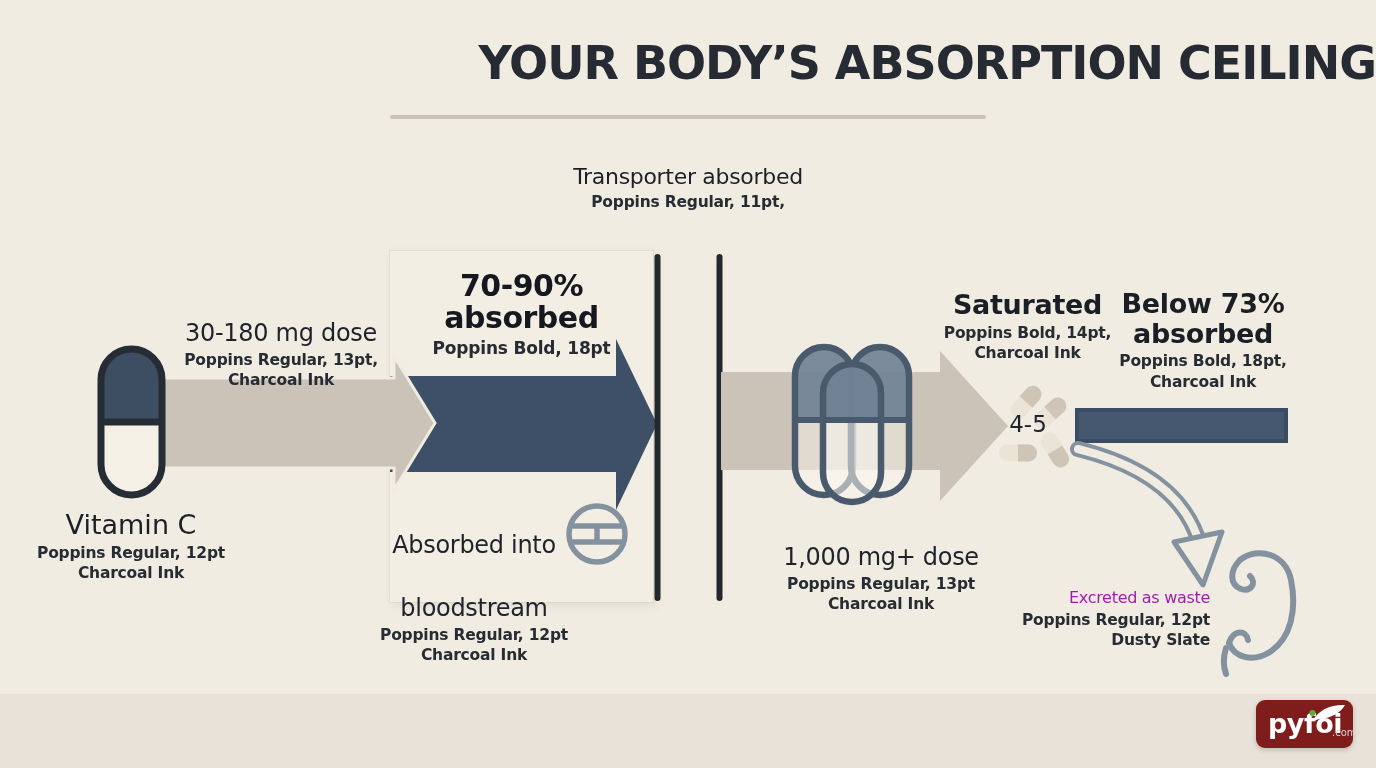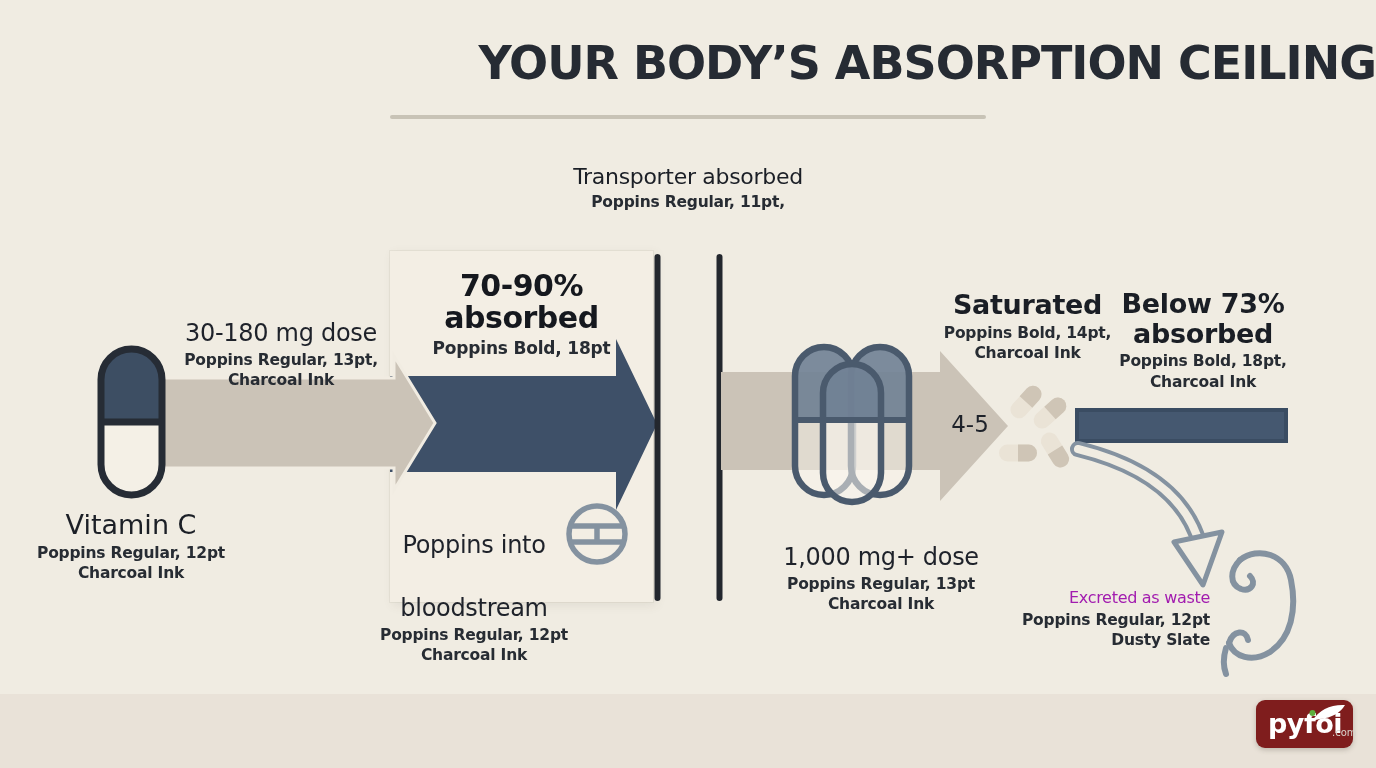--- a/index.html
+++ b/index.html
@@ -25,21 +25,21 @@
   .source-block{left:16px;top:509px;width:230px;}
   .source-block .t1{font-size:27px;font-weight:500;color:#1B1F26;}
   .absorb-box{position:absolute;left:390px;top:251px;width:263px;height:351px;background:#F3EEE4;
     box-shadow:0 0 0 1px rgba(120,110,95,0.08), 3px 3px 10px rgba(90,80,65,0.10);z-index:1;}
   .absorbed-block{left:390px;top:270px;width:263px;z-index:3;}
   .absorbed-block .big{font-size:30px;font-weight:bold;line-height:1.07;color:#15181E;letter-spacing:-0.5px;}
   .absorbed-block .sub{font-size:17px;}
   .bloodstream-block{left:368px;top:496px;width:212px;z-index:3;}
   .saturated-block{left:930px;top:290px;width:195px;}
   .below-block{left:1103px;top:289px;width:200px;}
-  .count-label{left:944px;top:411px;width:52px;font-size:23px;font-weight:500;color:#1E222A;}
+  .count-label{left:1002px;top:411px;width:52px;font-size:23px;font-weight:500;color:#1E222A;}
   .dose-right-block{left:756px;top:508px;width:250px;}
   .excreted-block{left:953px;top:588px;width:257px;text-align:right;}
   .excreted-block .t1{font-size:16px;font-weight:500;color:#a21caf;letter-spacing:-0.3px;}
   .layer{position:absolute;left:0;top:0;z-index:2;pointer-events:none;}
   .textlayer{z-index:3;}
   .logo{
     position:absolute;left:1256px;top:700px;width:97px;height:48px;background:#7f1d1d;border-radius:9px;
     z-index:4;box-shadow:0 2px 5px rgba(60,55,45,0.25);
   }
   .logo .brand{position:absolute;left:12px;top:8px;font-size:27px;font-weight:bold;color:#FFFFFF;letter-spacing:-0.5px;}
@@ -171,21 +171,21 @@
   </div>
 </div>
 
 <div class="txt absorbed-block">
   <div class="big">70-90%</div>
   <div class="big">absorbed</div>
   <div class="sub">Poppins Bold, 18pt</div>
 </div>
 
 <div class="txt bloodstream-block">
-  <div class="h-med">Poppins into</div>
+  <div class="h-med">Absorbed into</div>
   <div class="h-med">bloodstream</div>
   <div class="sub">
     <div>Poppins Regular, 12pt</div>
     <div>Charcoal Ink</div>
   </div>
 </div>
 
 <div class="txt saturated-block textlayer">
   <div class="h-big">Saturated</div>
   <div class="sub">

